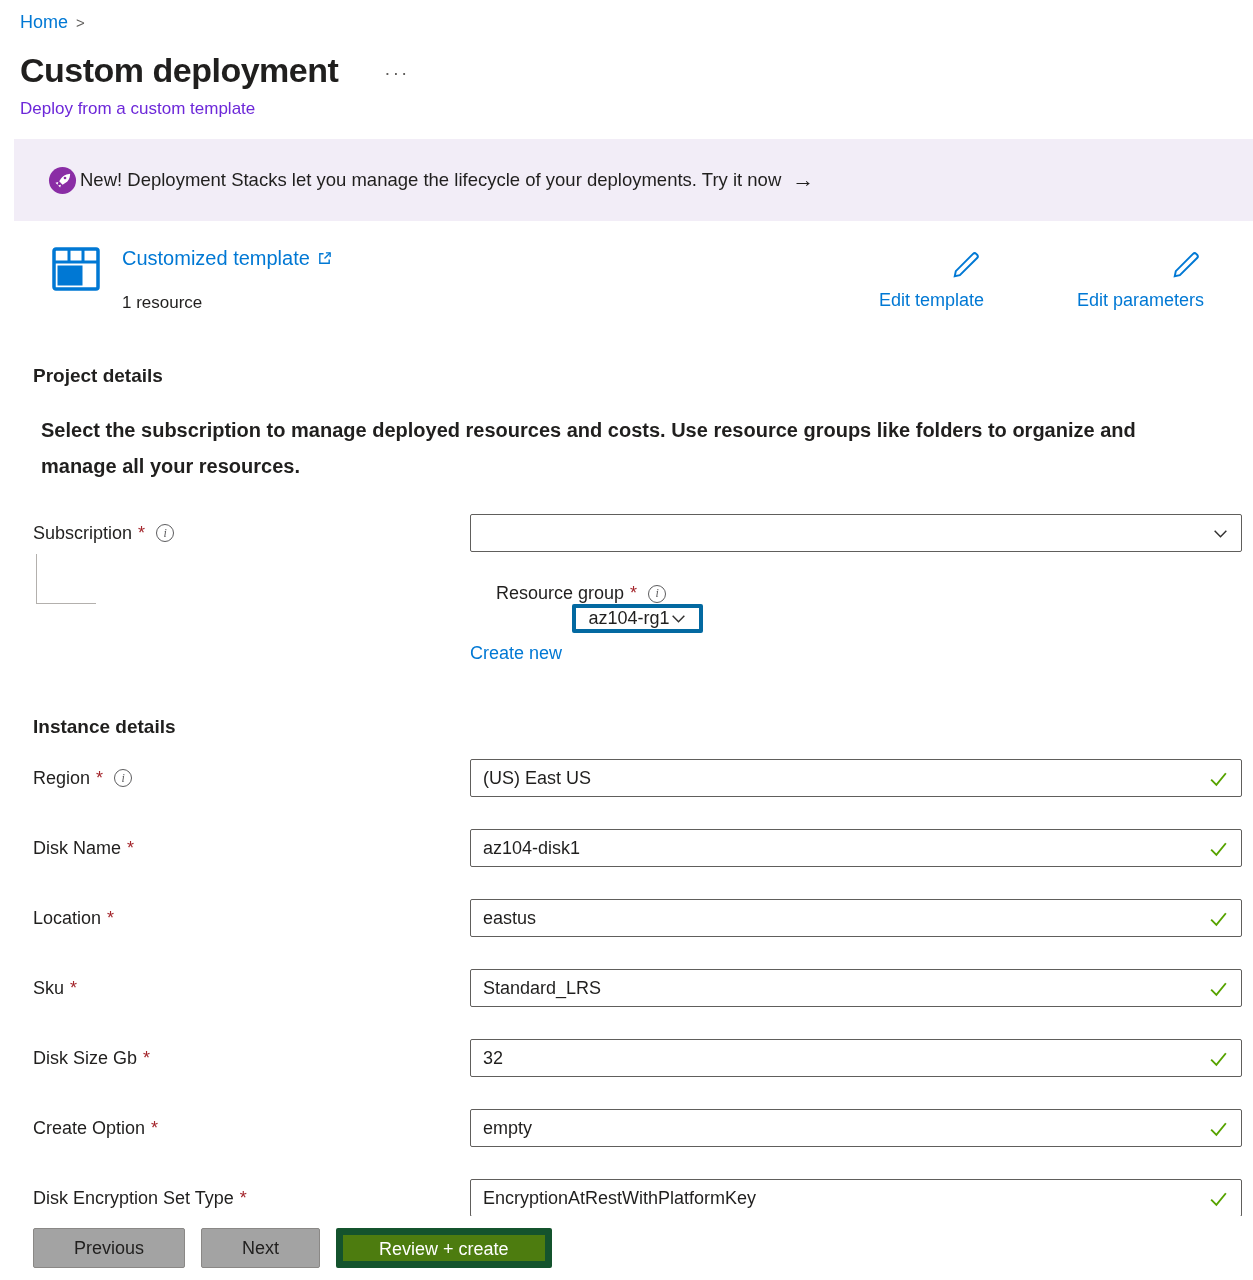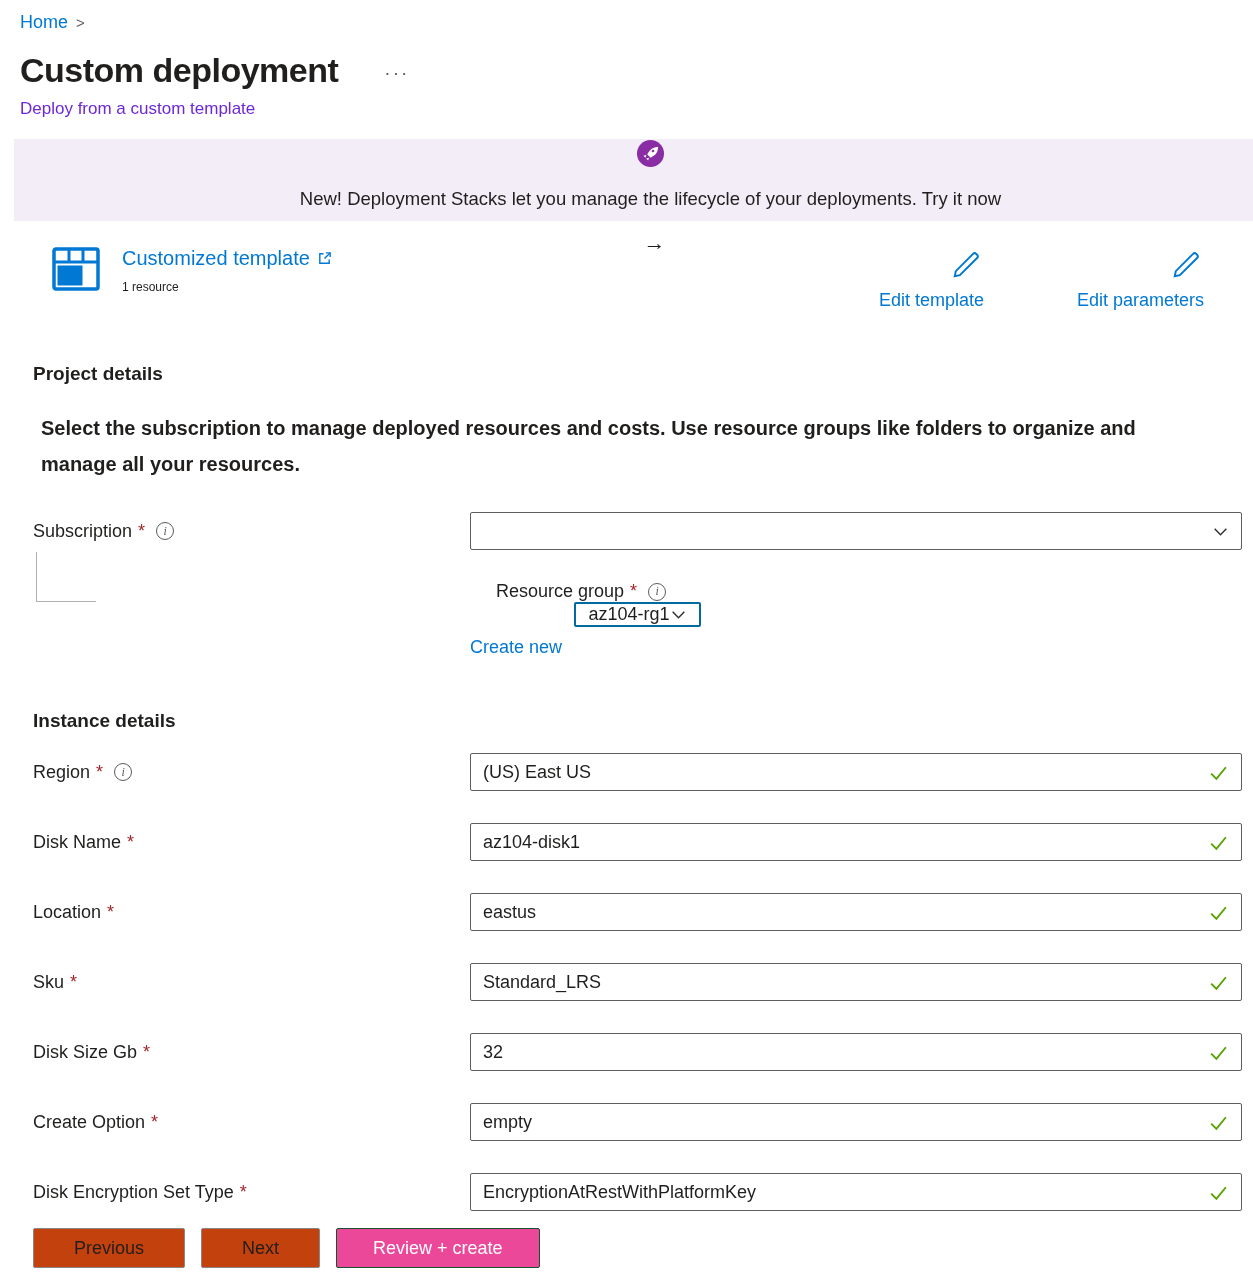--- a/index.html
+++ b/index.html
@@ -19,32 +19,31 @@
 
   
   .title-row { display:flex; align-items:center; padding-left:20px; margin-top:18px; }
   .page-title { font-size:34px; font-weight:700; color:#201f1e; letter-spacing:-0.5px; }
   .more-btn { color:#605e5c; font-size:19px; margin-left:46px; letter-spacing:2px; cursor:pointer; line-height:1; padding-top:4px; }
   .subtitle { padding-left:20px; margin-top:9px; font-size:17px; color:#6d28d9; }
 
   
   .banner {
     margin:20px 0 0 14px; width:1239px; height:82px;
-    display:flex; align-items:center; padding-left:34px; gap:20px;
+    display:flex; align-items:center; padding-left:34px; gap:3px;
     cursor:pointer;
-    flex-direction:column;
   }
   .banner-text { font-size:18.5px; color:#201f1e; }
   .banner-arrow { font-size:22px; color:#201f1e; margin-left:8px; }
 
   
   .template-row { margin:26px 49px 0 52px; display:flex; align-items:flex-start; }
   .template-texts { margin-left:22px; }
   .template-title { font-size:20px; color:#0078d4; display:flex; align-items:center; gap:7px; cursor:pointer; }
-  .template-sub { font-size:12px; color:#201f1e; margin-top:10px; }
+  .template-sub { font-size:17px; color:#201f1e; margin-top:23px; }
   .template-actions { margin-left:auto; display:flex; gap:62px; }
   .action { width:158px; display:flex; flex-direction:column; align-items:flex-end; cursor:pointer; }
   .action-label { color:#0078d4; font-size:18px; margin-top:7px; }
 
   
   .section-heading { margin:52px 0 0 33px; font-size:19px; font-weight:700; color:#201f1e; }
   .section-desc { margin:26px 33px 0 41px; max-width:1150px; font-size:20px; line-height:1.78; color:#201f1e;font-weight:bold; }
 
   
   .form-row { display:flex; align-items:center; margin:0 11px 0 33px; }
@@ -59,38 +58,38 @@
   .input-box {
     flex:1; height:38px; border:1px solid #605e5c; border-radius:2px;
     display:flex; align-items:center; padding:0 12px; font-size:18px;
     background:#fff; color:#201f1e; cursor:pointer;
   }
   .input-box .tail { margin-left:auto; display:flex; align-items:center; }
 
   .project-rows { position:relative; margin-top:30px; }
   .rg-row { margin-top:31px;flex-direction:column; }
   .rg-row .label-cell { padding-left:77px; }
-  .rg-row .input-box { border:2px solid #0369a1; height:26px; }
+  .rg-row .input-box { border:4px solid #0369a1; height:26px; }
   .tree-connector {
     position:absolute; left:36px; top:40px; width:60px; height:50px;
     border-left:1px solid #b3b0ad; border-bottom:1px solid #b3b0ad;
   }
   .create-new { margin:10px 0 0 470px; font-size:18px; color:#0078d4; cursor:pointer; display:inline-block; }
 
   .instance-rows { margin-top:21px; }
   .instance-row { margin-bottom:32px; }
 
   
   .footer {
     position:absolute; left:0; bottom:0; width:1253px; height:64px;
     background:#fff; display:flex; align-items:center; padding-left:33px; gap:16px; z-index:5;
   }
   .btn { height:40px; border-radius:2px; font-size:18px; font-family:"Liberation Sans",sans-serif; cursor:pointer; }
-  .btn-outline { background:#c2410c; border:1px solid #8a8886; color:#201f1e; padding:0 40px; }
-  .btn-primary { background:#ec4899; border:1px solid #14532d; color:#fff; padding:4px 36px; }
+  .btn-outline { background:#a3a3a3; border:1px solid #8a8886; color:#201f1e; padding:0 40px; }
+  .btn-primary { background:#4d7c0f; border:7px solid #14532d; color:#fff; padding:4px 36px; }
 </style>
 </head>
 <body>
 
 <div class="breadcrumb">
   <span class="crumb">Home</span>
   <span class="sep">&gt;</span>
 </div>
 
 <div class="title-row">

